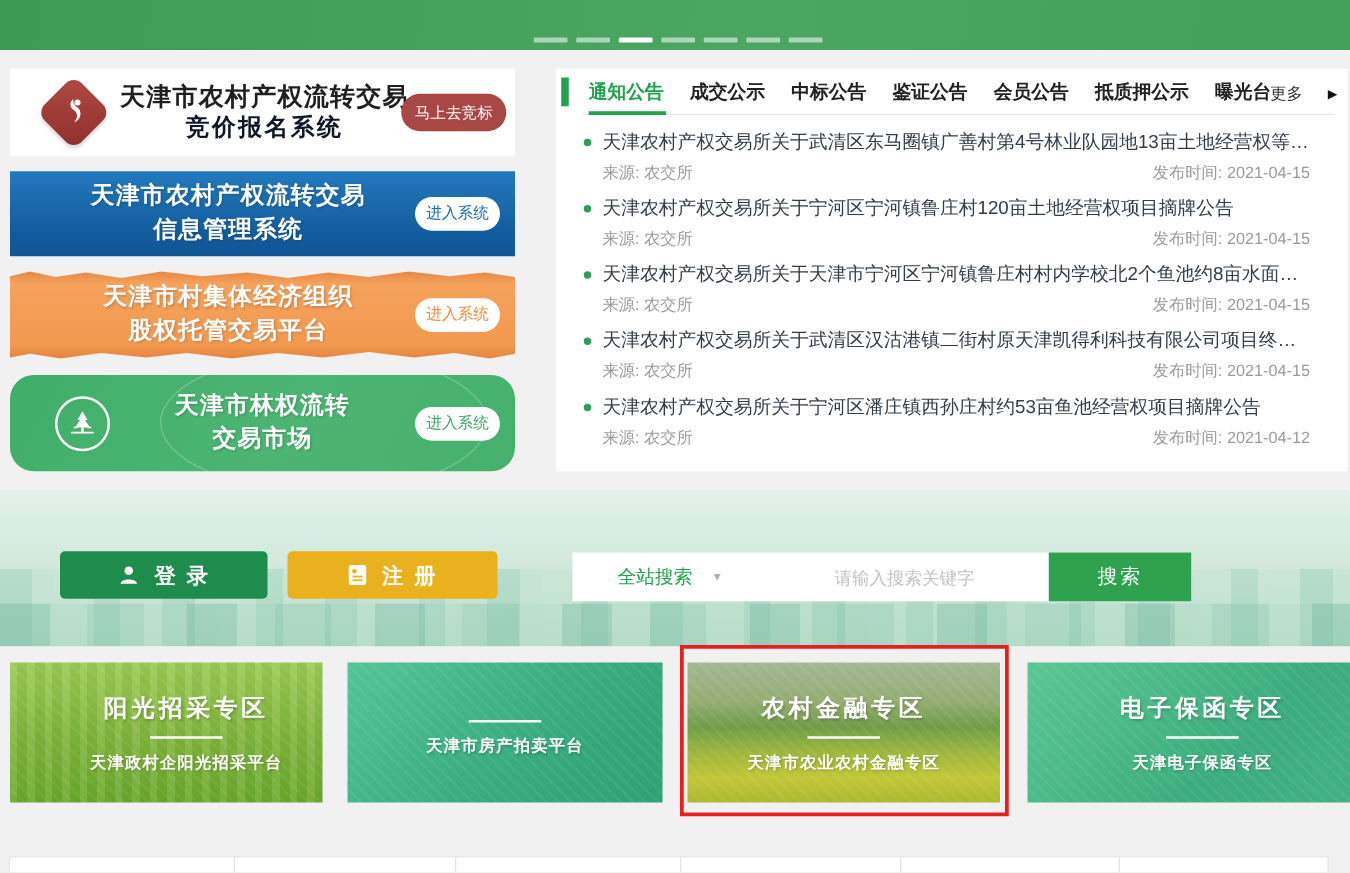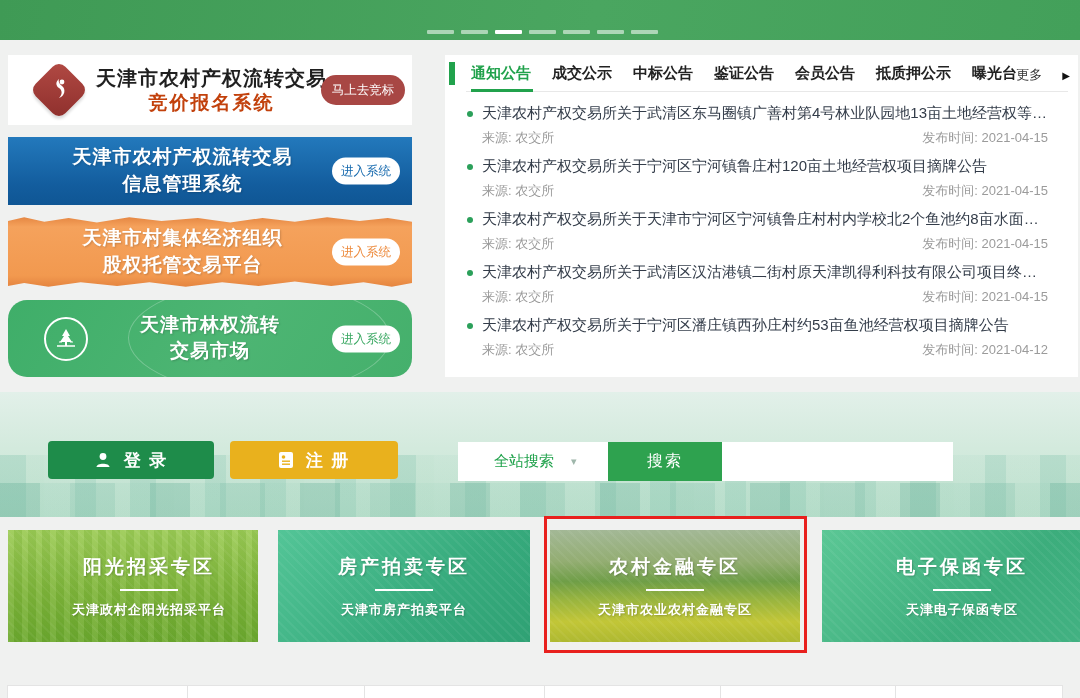--- a/index.html
+++ b/index.html
@@ -16,21 +16,21 @@
 
   
   .logo-card { position:absolute; left:8px; top:55px; width:404px; height:70px; background:#fff;
     display:flex; align-items:center; }
   .diamond { width:42px; height:42px; margin-left:30px; flex:0 0 auto;
     background:linear-gradient(135deg,#b24a44 0%,#8e2f2c 100%);
     transform:rotate(45deg); border-radius:9px; position:relative; box-shadow:2px 2px 3px rgba(0,0,0,.15); }
   .diamond svg { position:absolute; left:7px; top:7px; transform:rotate(-45deg); }
   .logo-text { margin-left:16px; text-align:center; line-height:1.25; }
   .logo-title { font-size:20px; font-weight:bold; color:#1f1f1f; letter-spacing:1px; }
-  .logo-sub { font-size:19px; font-weight:bold; color:#c2410c; letter-spacing:2px; }
+  .logo-sub { font-size:19px; font-weight:bold; color:#0f172a; letter-spacing:2px; }
   .bid-btn { position:absolute; right:7px; top:20px; width:84px; height:30px; border:none;
     background:#a84744; color:#fff; font-size:12.5px; border-radius:15px; cursor:pointer;
     font-family:inherit; }
 
   .banner { position:absolute; left:8px; width:404px; color:#fff; }
   .banner .btxt { position:absolute; left:40px; right:95px; top:50%; transform:translateY(-50%);
     text-align:center; font-weight:bold; font-size:19px; line-height:1.4; letter-spacing:1px;
     text-shadow:1px 1px 2px rgba(0,0,0,.18); }
   .enter-btn { position:absolute; right:12px; top:50%; transform:translateY(-50%);
     width:68px; height:27px; border:none; border-radius:14px; background:#fff;
@@ -277,31 +277,31 @@
         <rect x="4" y="12.5" width="8" height="1.4" fill="#e9b11d"></rect>
       </svg>
       <span>注 册</span>
     </button>
 
     <div class="searchbar">
       <div class="scope">
         <span class="scope-label">全站搜索</span>
         <span class="scope-chevron">▾</span>
       </div>
+      <input class="search-input" type="text" placeholder="请输入搜索关键字" style="">
       <button class="search-btn">搜索</button>
     </div>
   </div>
 
   <div class="zone-card card1">
     <div class="zc-title">阳光招采专区</div>
     <div class="zc-divider"></div>
     <div class="zc-sub">天津政村企阳光招采平台</div>
   </div>
   <div class="zone-card card2">
-    <div class="zc-title">房产拍卖专区</div>
     <div class="zc-divider"></div>
     <div class="zc-sub">天津市房产拍卖平台</div>
   </div>
   <div class="zone-card card3">
     <div class="zc-title">农村金融专区</div>
     <div class="zc-divider"></div>
     <div class="zc-sub">天津市农业农村金融专区</div>
   </div>
   <div class="zone-card card4">
     <div class="zc-title">电子保函专区</div>

